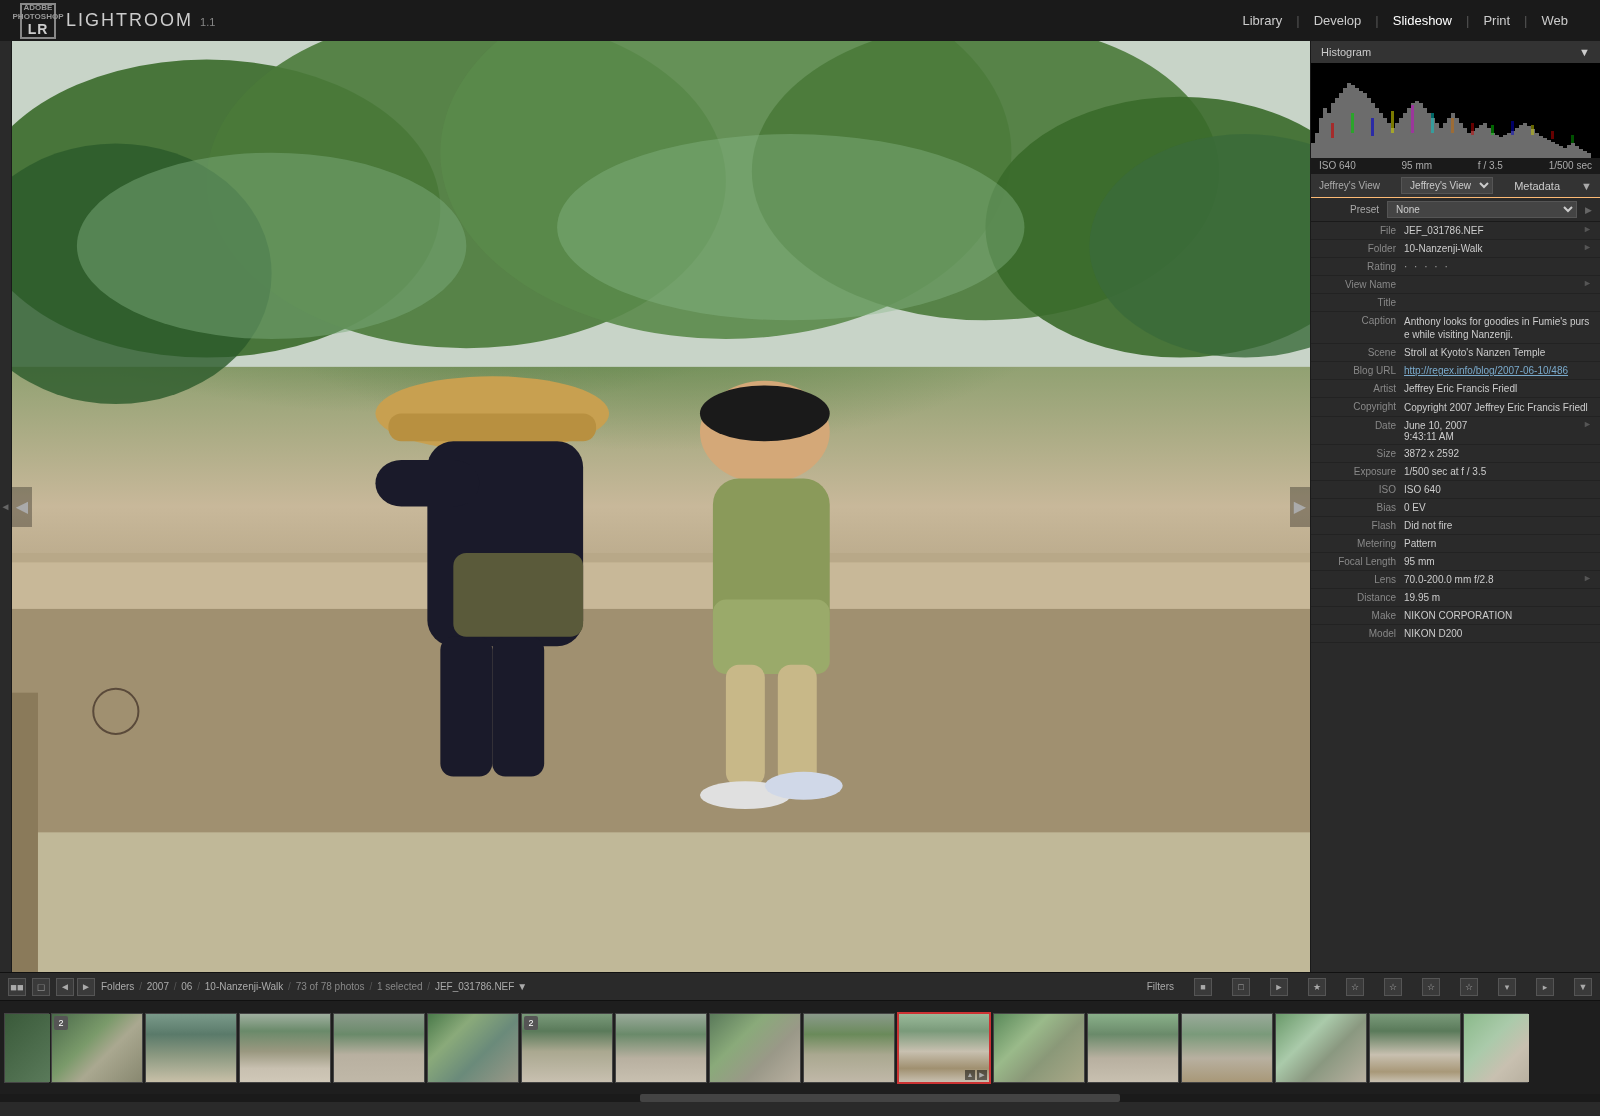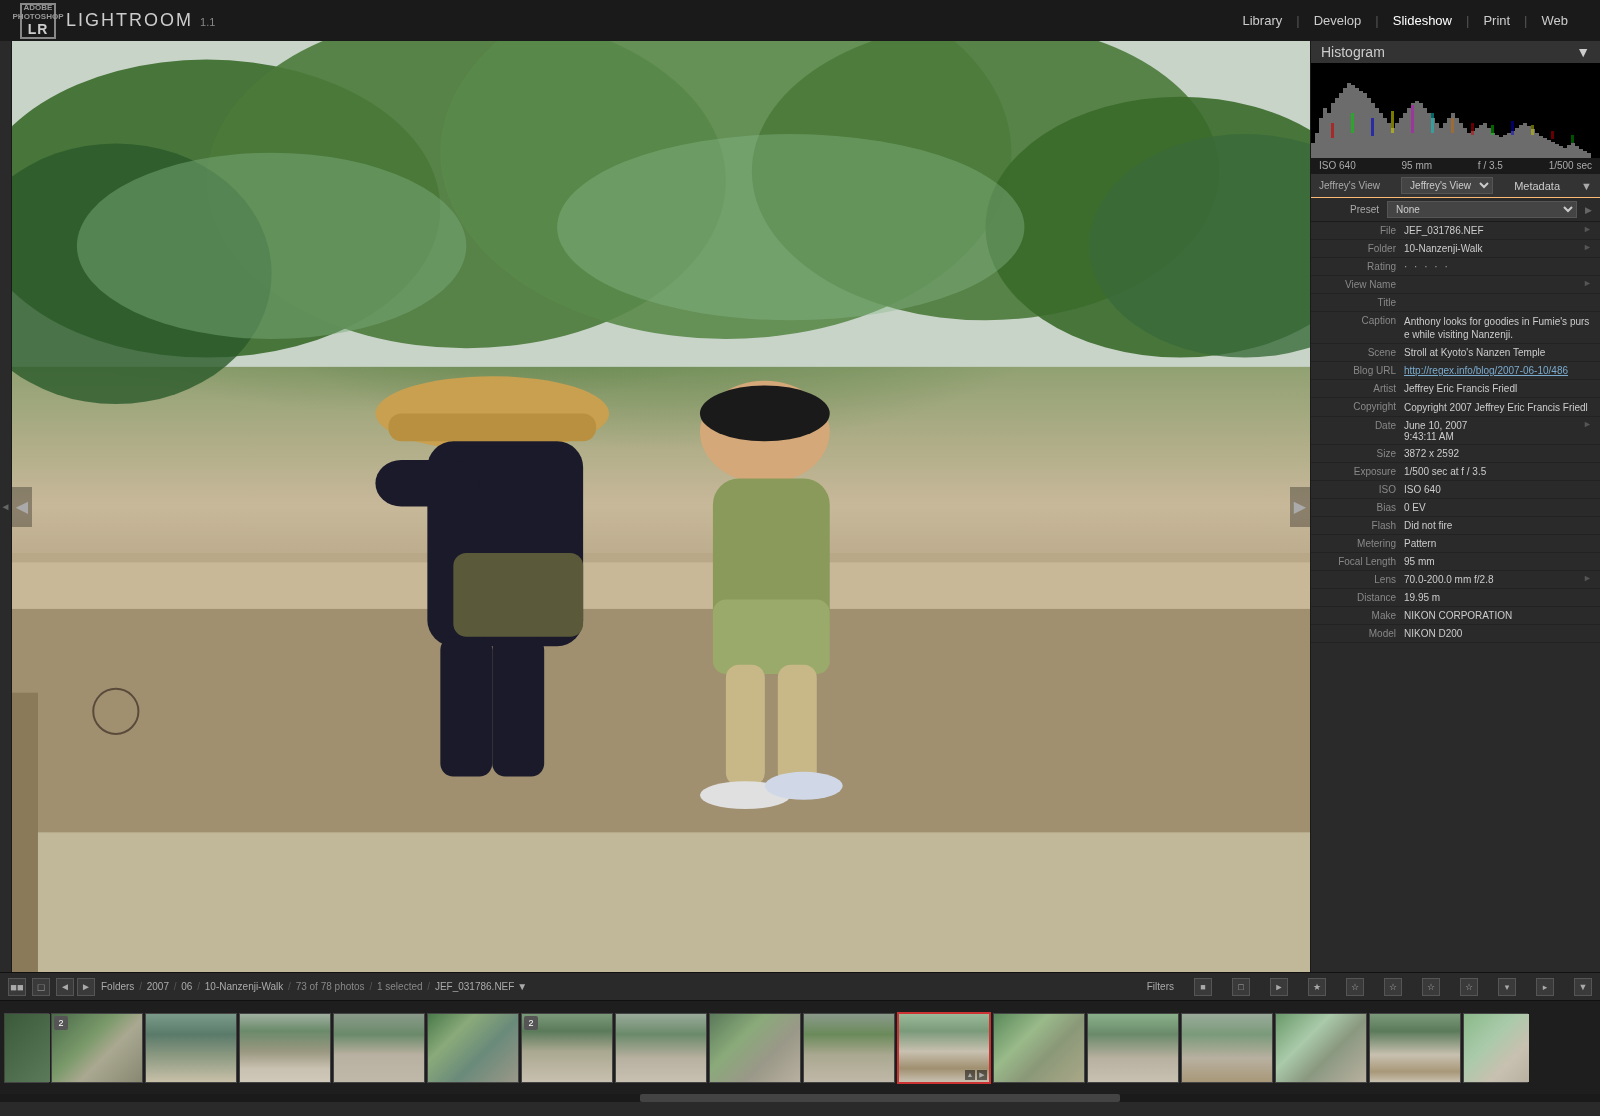--- a/index.html
+++ b/index.html
@@ -57,21 +57,21 @@
       width: 290px; background: #2a2a2a; display: flex; flex-direction: column;
       border-left: 1px solid #1a1a1a;
     }
 
     
     #histogram-section { border-bottom: 1px solid #1a1a1a; }
     #histogram-header {
       display: flex; align-items: center; justify-content: space-between;
       padding: 4px 10px; background: #333; height: 22px;
     }
-    #histogram-header span { font-size: 14px; color: #ccc; }
+    #histogram-header span { font-size: 11px; color: #ccc; }
     #histogram-canvas {
       width: 100%; height: 95px; background: #000; position: relative; overflow: hidden;
     }
     #histogram-bars { width: 100%; height: 100%; }
     #histogram-info {
       display: flex; justify-content: space-between; padding: 2px 8px;
       background: #1a1a1a; font-size: 10px; color: #aaa;
     }
 
     

